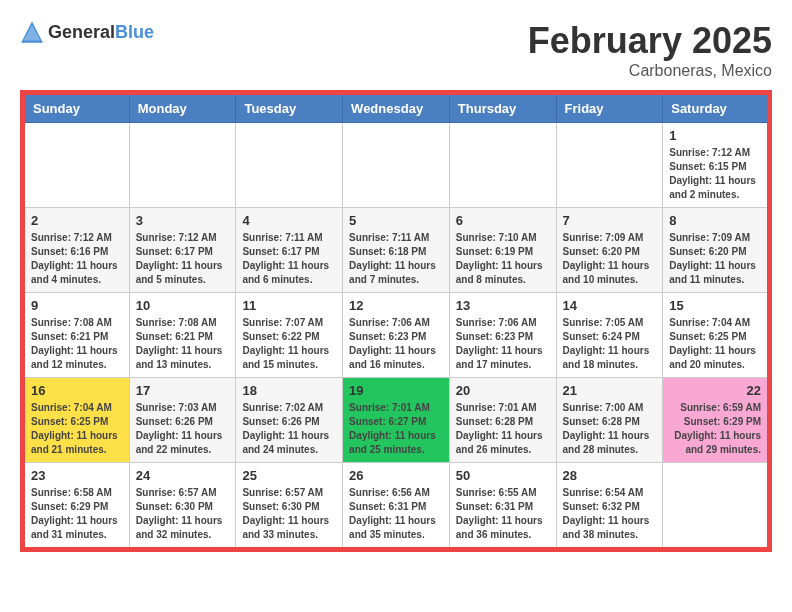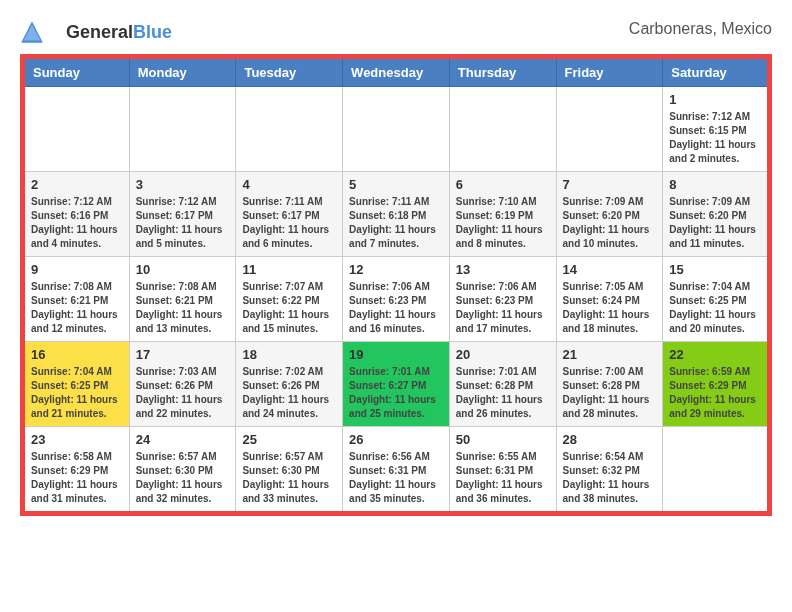--- a/index.html
+++ b/index.html
@@ -12,21 +12,21 @@
     }
     .header-area {
       display: flex;
       justify-content: space-between;
       align-items: flex-start;
       margin-bottom: 10px;
     }
     .logo {
       display: flex;
       align-items: center;
-      gap: 22px;
+      gap: 4px;
     }
     .logo-text-general {
       font-size: 18px;
       font-weight: bold;
       color: #333;
     }
     .logo-text-blue {
       font-size: 18px;
       font-weight: bold;
       color: #4a90d9;
@@ -95,20 +95,21 @@
   <div class="logo">
     <svg class="logo-icon" viewBox="0 0 40 40">
       <polygon points="20,2 38,38 2,38" fill="#4a90d9"></polygon>
       <polygon points="20,8 34,34 6,34" fill="#fff" opacity="0.3"></polygon>
     </svg>
     <div>
       <span class="logo-text-general">General</span><span class="logo-text-blue">Blue</span>
     </div>
   </div>
   <div class="title-area">
+    <div class="main-title">February 2025</div>
     <div class="subtitle">Carboneras, Mexico</div>
   </div>
 </div>
 
 <table class="calendar">
   <thead>
     <tr>
     <th>Sunday</th>
         <th>Monday</th>
         <th>Tuesday</th>
@@ -272,21 +273,21 @@
 Daylight: 11 hours
 and 26 minutes.</div>
         </td>
         <td style="background: rgb(245, 245, 245);">
           <div class="day-number">21</div>
           <div class="day-info">Sunrise: 7:00 AM
 Sunset: 6:28 PM
 Daylight: 11 hours
 and 28 minutes.</div>
         </td>
-        <td style="background: #84cc16;">
+        <td style="background: #f9a8d4; text-align: right;">
           <div class="day-number">22</div>
           <div class="day-info">Sunrise: 6:59 AM
 Sunset: 6:29 PM
 Daylight: 11 hours
 and 29 minutes.</div>
         </td>
       </tr>
       <tr class="week-row">
         <td>
           <div class="day-number">23</div>

